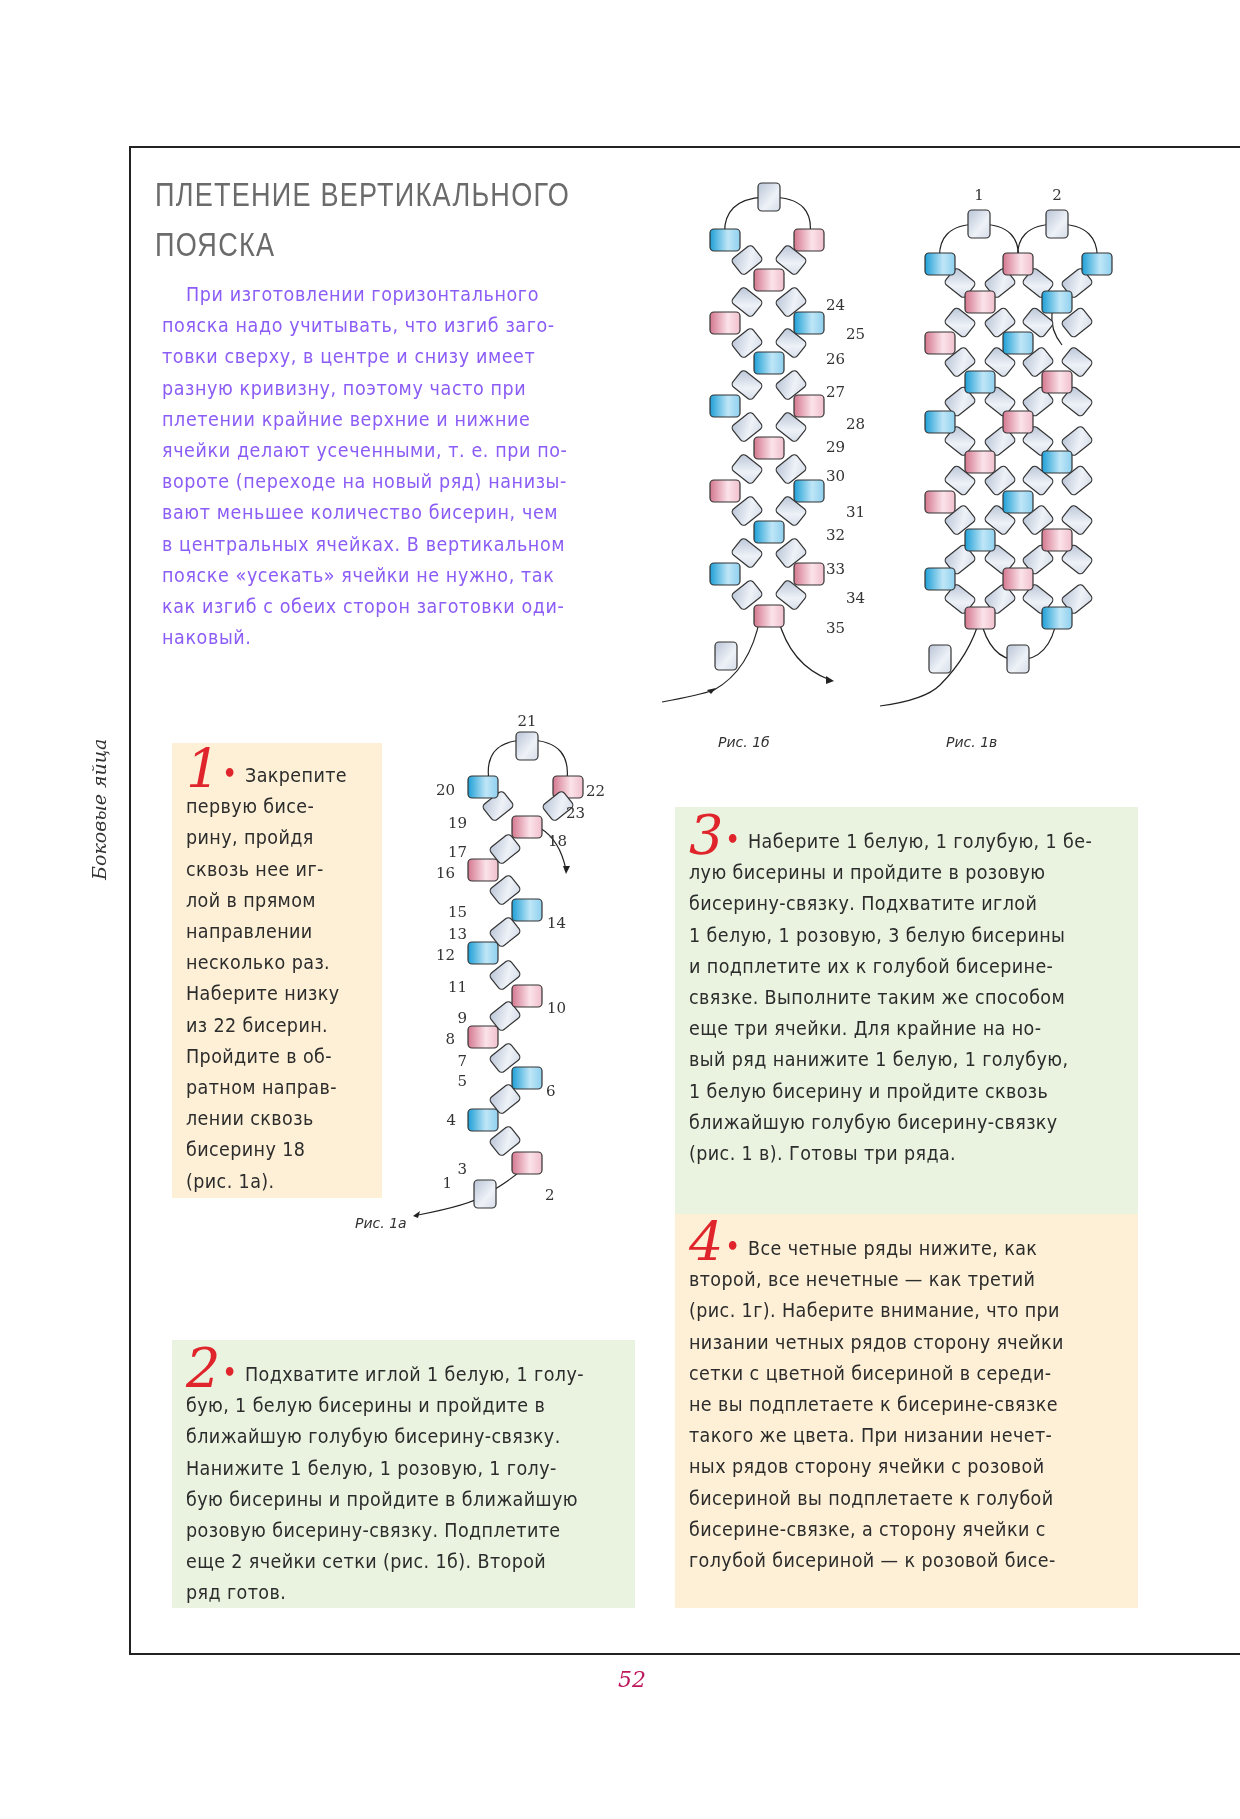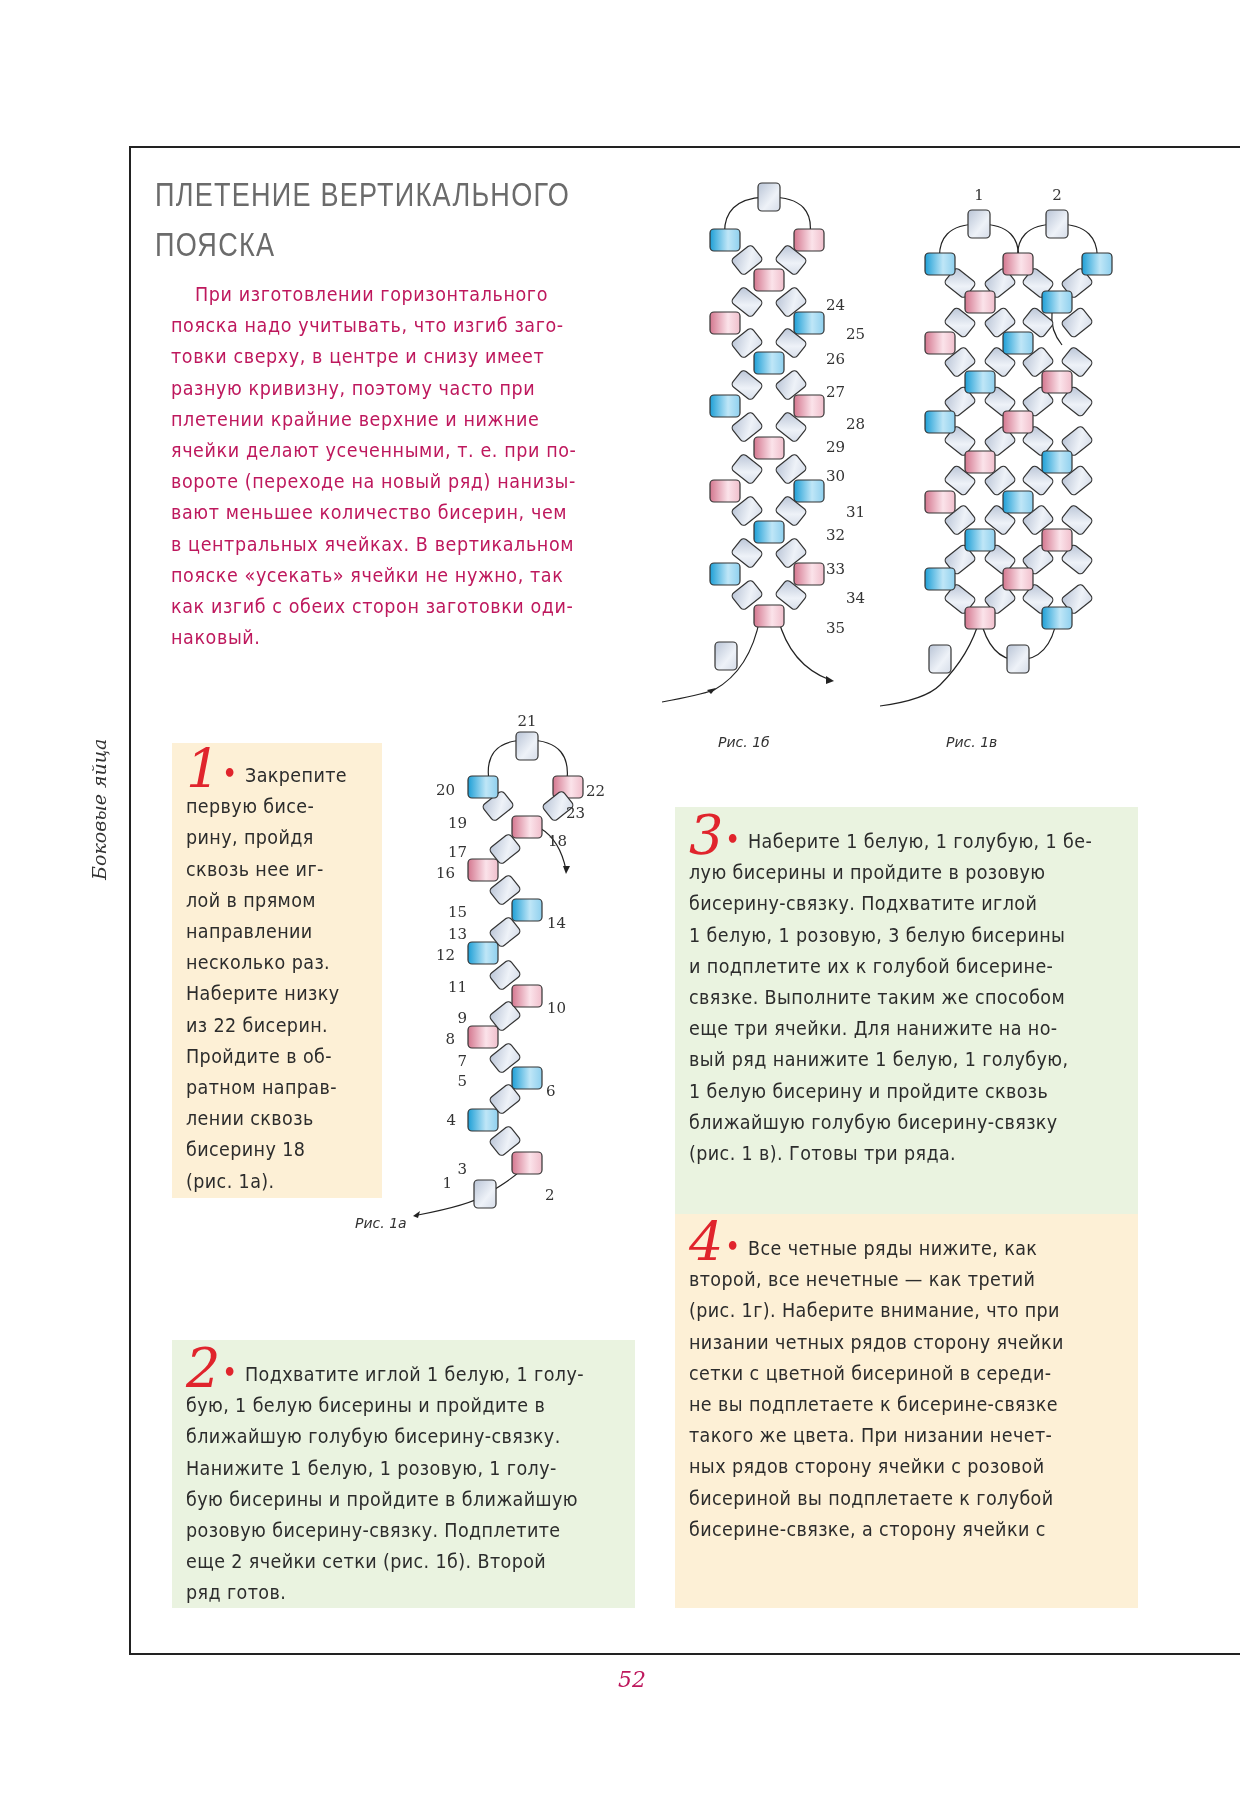--- a/index.html
+++ b/index.html
@@ -1,21 +1,21 @@
 <!DOCTYPE html>
 <html><head>
 <meta charset="utf-8">
 <style>
   html,body{margin:0;padding:0;background:#ffffff;}
   body{width:1240px;height:1819px;position:relative;overflow:hidden;font-family:"DejaVu Sans Condensed","DejaVu Sans",sans-serif;color:#2a2a2a;}
   .frame{position:absolute;left:129px;top:146px;width:1120px;height:1509px;border-left:2px solid #222;border-top:2px solid #222;border-bottom:2px solid #222;box-sizing:border-box;}
   .side-label{position:absolute;left:88px;top:880px;transform:rotate(-90deg);transform-origin:left top;font-family:"DejaVu Serif",serif;font-style:italic;font-size:19px;color:#333;white-space:nowrap;width:200px;}
   .title{position:absolute;left:155px;top:170px;font-family:"Liberation Sans",sans-serif;font-size:33px;line-height:50px;color:#6b6b6b;letter-spacing:1.5px;transform:scaleX(0.82);transform-origin:left top;width:540px;}
   .title div{white-space:nowrap;}
-  .intro{position:absolute;left:171px;top:279px;width:470px;font-size:19.5px;line-height:31.2px;color:#be185d;letter-spacing:0.6px;}
+  .intro{position:absolute;left:162px;top:279px;width:470px;font-size:19.5px;line-height:31.2px;color:#8b5cf6;letter-spacing:0.6px;}
   .intro div{white-space:nowrap;}
   .intro .ind{padding-left:24px;}
   .box{position:absolute;box-sizing:border-box;font-size:19.5px;line-height:31.2px;color:#2c2c2c;letter-spacing:0.4px;margin-left:17px;}
   .box div{white-space:nowrap;}
   .box.beige{background:#fdf0d6;}
   .box.green{background:#eaf3e0;}
   .num{font-family:"DejaVu Serif",serif;font-style:italic;color:#e0242c;font-size:54px;line-height:30px;display:inline-block;position:relative;top:6px;margin-right:2px;}
   .dot{color:#e0242c;font-weight:bold;font-size:24px;margin-right:8px;}
   .cap{position:absolute;font-family:"DejaVu Sans","Liberation Sans",sans-serif;font-style:italic;font-size:14px;color:#333;}
   .pagenum{position:absolute;left:618px;top:1667px;font-family:"DejaVu Serif",serif;font-style:italic;font-size:22px;color:#be185d;}
@@ -77,38 +77,39 @@
   <div>ряд готов.</div>
 </div>
 
 <div class="box green" style="left:658px;top:807px;width:463px;height:432px;padding:8px 0 0 14px;">
   <div><span class="num">3</span><span class="dot">•</span><span>Наберите 1 белую, 1 голубую, 1 бе-</span></div>
   <div>лую бисерины и пройдите в розовую</div>
   <div>бисерину-связку. Подхватите иглой</div>
   <div>1 белую, 1 розовую, 3 белую бисерины</div>
   <div>и подплетите их к голубой бисерине-</div>
   <div>связке. Выполните таким же способом</div>
-  <div>еще три ячейки. Для нанижите на но-</div>
+  <div>еще три ячейки. Для крайние на но-</div>
   <div>вый ряд нанижите 1 белую, 1 голубую,</div>
   <div>1 белую бисерину и пройдите сквозь</div>
   <div>ближайшую голубую бисерину-связку</div>
   <div>(рис. 1 в). Готовы три ряда.</div>
 </div>
 
 <div class="box beige" style="left:658px;top:1214px;width:463px;height:394px;padding:8px 0 0 14px;">
   <div><span class="num">4</span><span class="dot">•</span><span>Все четные ряды нижите, как</span></div>
   <div>второй, все нечетные — как третий</div>
   <div>(рис. 1г). Наберите внимание, что при</div>
   <div>низании четных рядов сторону ячейки</div>
   <div>сетки с цветной бисериной в середи-</div>
   <div>не вы подплетаете к бисерине-связке</div>
   <div>такого же цвета. При низании нечет-</div>
   <div>ных рядов сторону ячейки с розовой</div>
   <div>бисериной вы подплетаете к голубой</div>
   <div>бисерине-связке, а сторону ячейки с</div>
+  <div>голубой бисериной — к розовой бисе-</div>
 </div>
 
 <svg class="diag" width="1240" height="1819" viewBox="0 0 1240 1819">
   <defs>
     <linearGradient id="gBlue" x1="0" x2="1" y1="0" y2="0">
       <stop offset="0" stop-color="#1e9fd6"></stop>
         <stop offset="0.6" stop-color="#bfe6f7"></stop>
         <stop offset="1" stop-color="#8fd0ee"></stop>
     </linearGradient>
     <linearGradient id="gPink" x1="0" x2="1" y1="0" y2="0">

